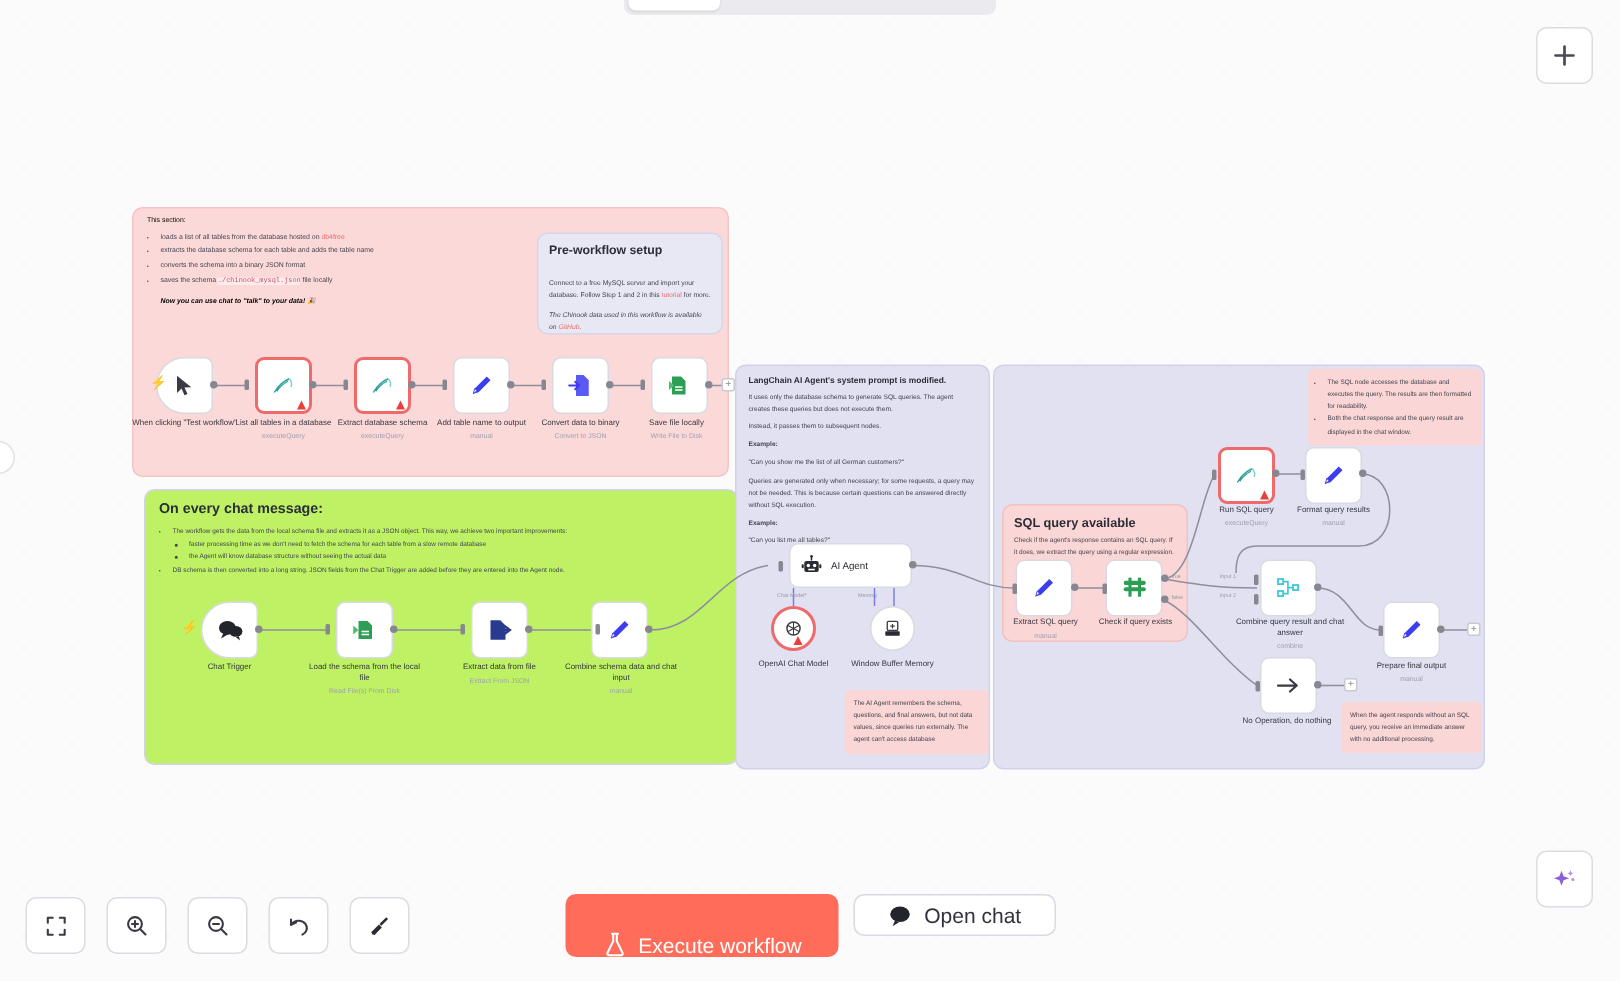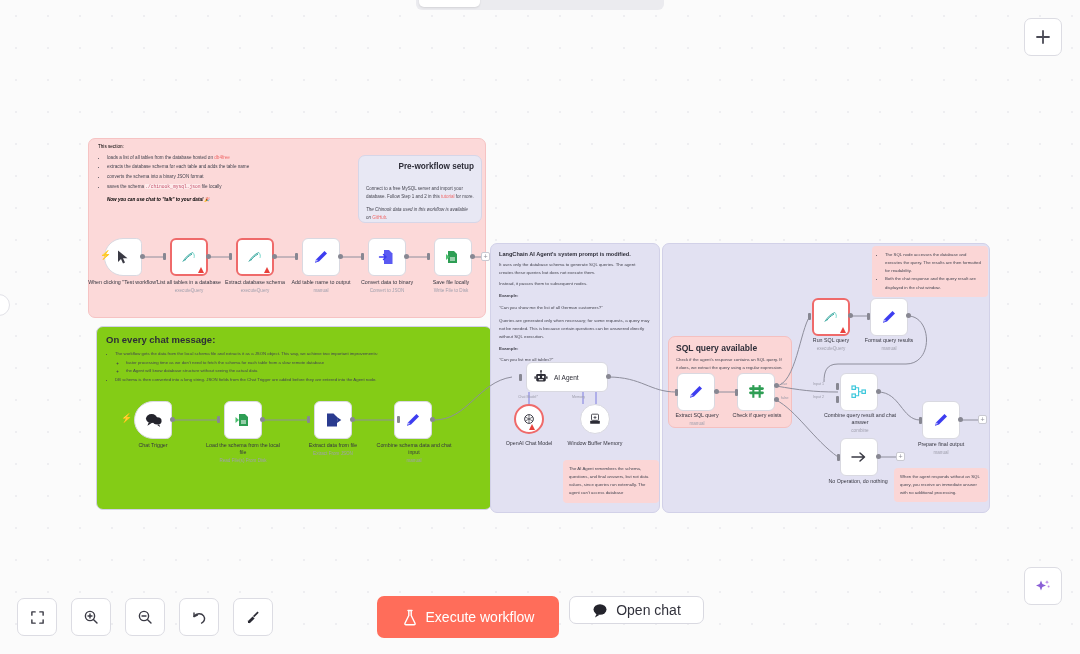--- a/index.html
+++ b/index.html
@@ -72,26 +72,26 @@
   #sticky-pink li { margin-bottom: 1px; }
   .lnk { color: #f06a6a; }
   .mono { font-family: "Liberation Mono", monospace; color: #c4526d; background: rgba(255,255,255,.45); }
   .ital { font-style: italic; }
 
   #sticky-pre {
     left: 358px; top: 155px; width: 124px; height: 68px;
     background: #e8e8f4; border: 1px solid #d6d6e8;
     padding: 6px 7px;
   }
-  #sticky-pre .title { font-size: 8.2px; margin-bottom: 14px; text-align: right; }
+  #sticky-pre .title { font-size: 8.2px; margin-bottom: 14px; }
   #sticky-pre p { font-size: 4.5px; line-height: 1.85; margin-bottom: 4px; }
 
   #sticky-lavender {
     left: 96px; top: 326px; width: 396px; height: 184px;
-    background: #84cc16; border: 1px solid #d2d1e8;
+    background: #bef264; border: 1px solid #d2d1e8;
   }
   #sticky-lavender .title { font-size: 9.5px; padding: 7px 0 0 9px; }
   #sticky-lavender .body { padding: 5px 9px 0 9px; font-size: 4.3px; line-height: 2.0; }
   #sticky-lavender ul { margin-left: 9px; }
   #sticky-lavender ul ul { margin-left: 11px; list-style: circle; }
 
   #sticky-agent {
     left: 490px; top: 243px; width: 170px; height: 270px;
     background: #e2e1f2; border: 1px solid #d2d1e8;
     padding: 7px 8px;
@@ -176,21 +176,21 @@
   }
   #bb1 { left: 17px; top: 598px; }
   #bb2 { left: 71px; top: 598px; }
   #bb3 { left: 125px; top: 598px; }
   #bb4 { left: 179px; top: 598px; }
   #bb5 { left: 233px; top: 598px; }
 
   #exec-btn {
     position: absolute; left: 377px; top: 596px; width: 182px; height: 42px;
     background: #ff6d5a; border: none; border-radius: 7px; color: #fff;
-    display: flex; align-items: center; justify-content: center; gap: 8px;
+    display: flex; align-items: flex-end; justify-content: center; gap: 8px;
     font-size: 14px; cursor: pointer; z-index: 35;
     font-family: "Liberation Sans", sans-serif;
   }
   #chat-btn {
     position: absolute; left: 569px; top: 596px; width: 135px; height: 28px;
     background: #fff; border: 1px solid #d9d9e1; border-radius: 7px; color: #32323c;
     display: flex; align-items: center; justify-content: center; gap: 8px;
     font-size: 14px; cursor: pointer; z-index: 35;
     font-family: "Liberation Sans", sans-serif;
   }

